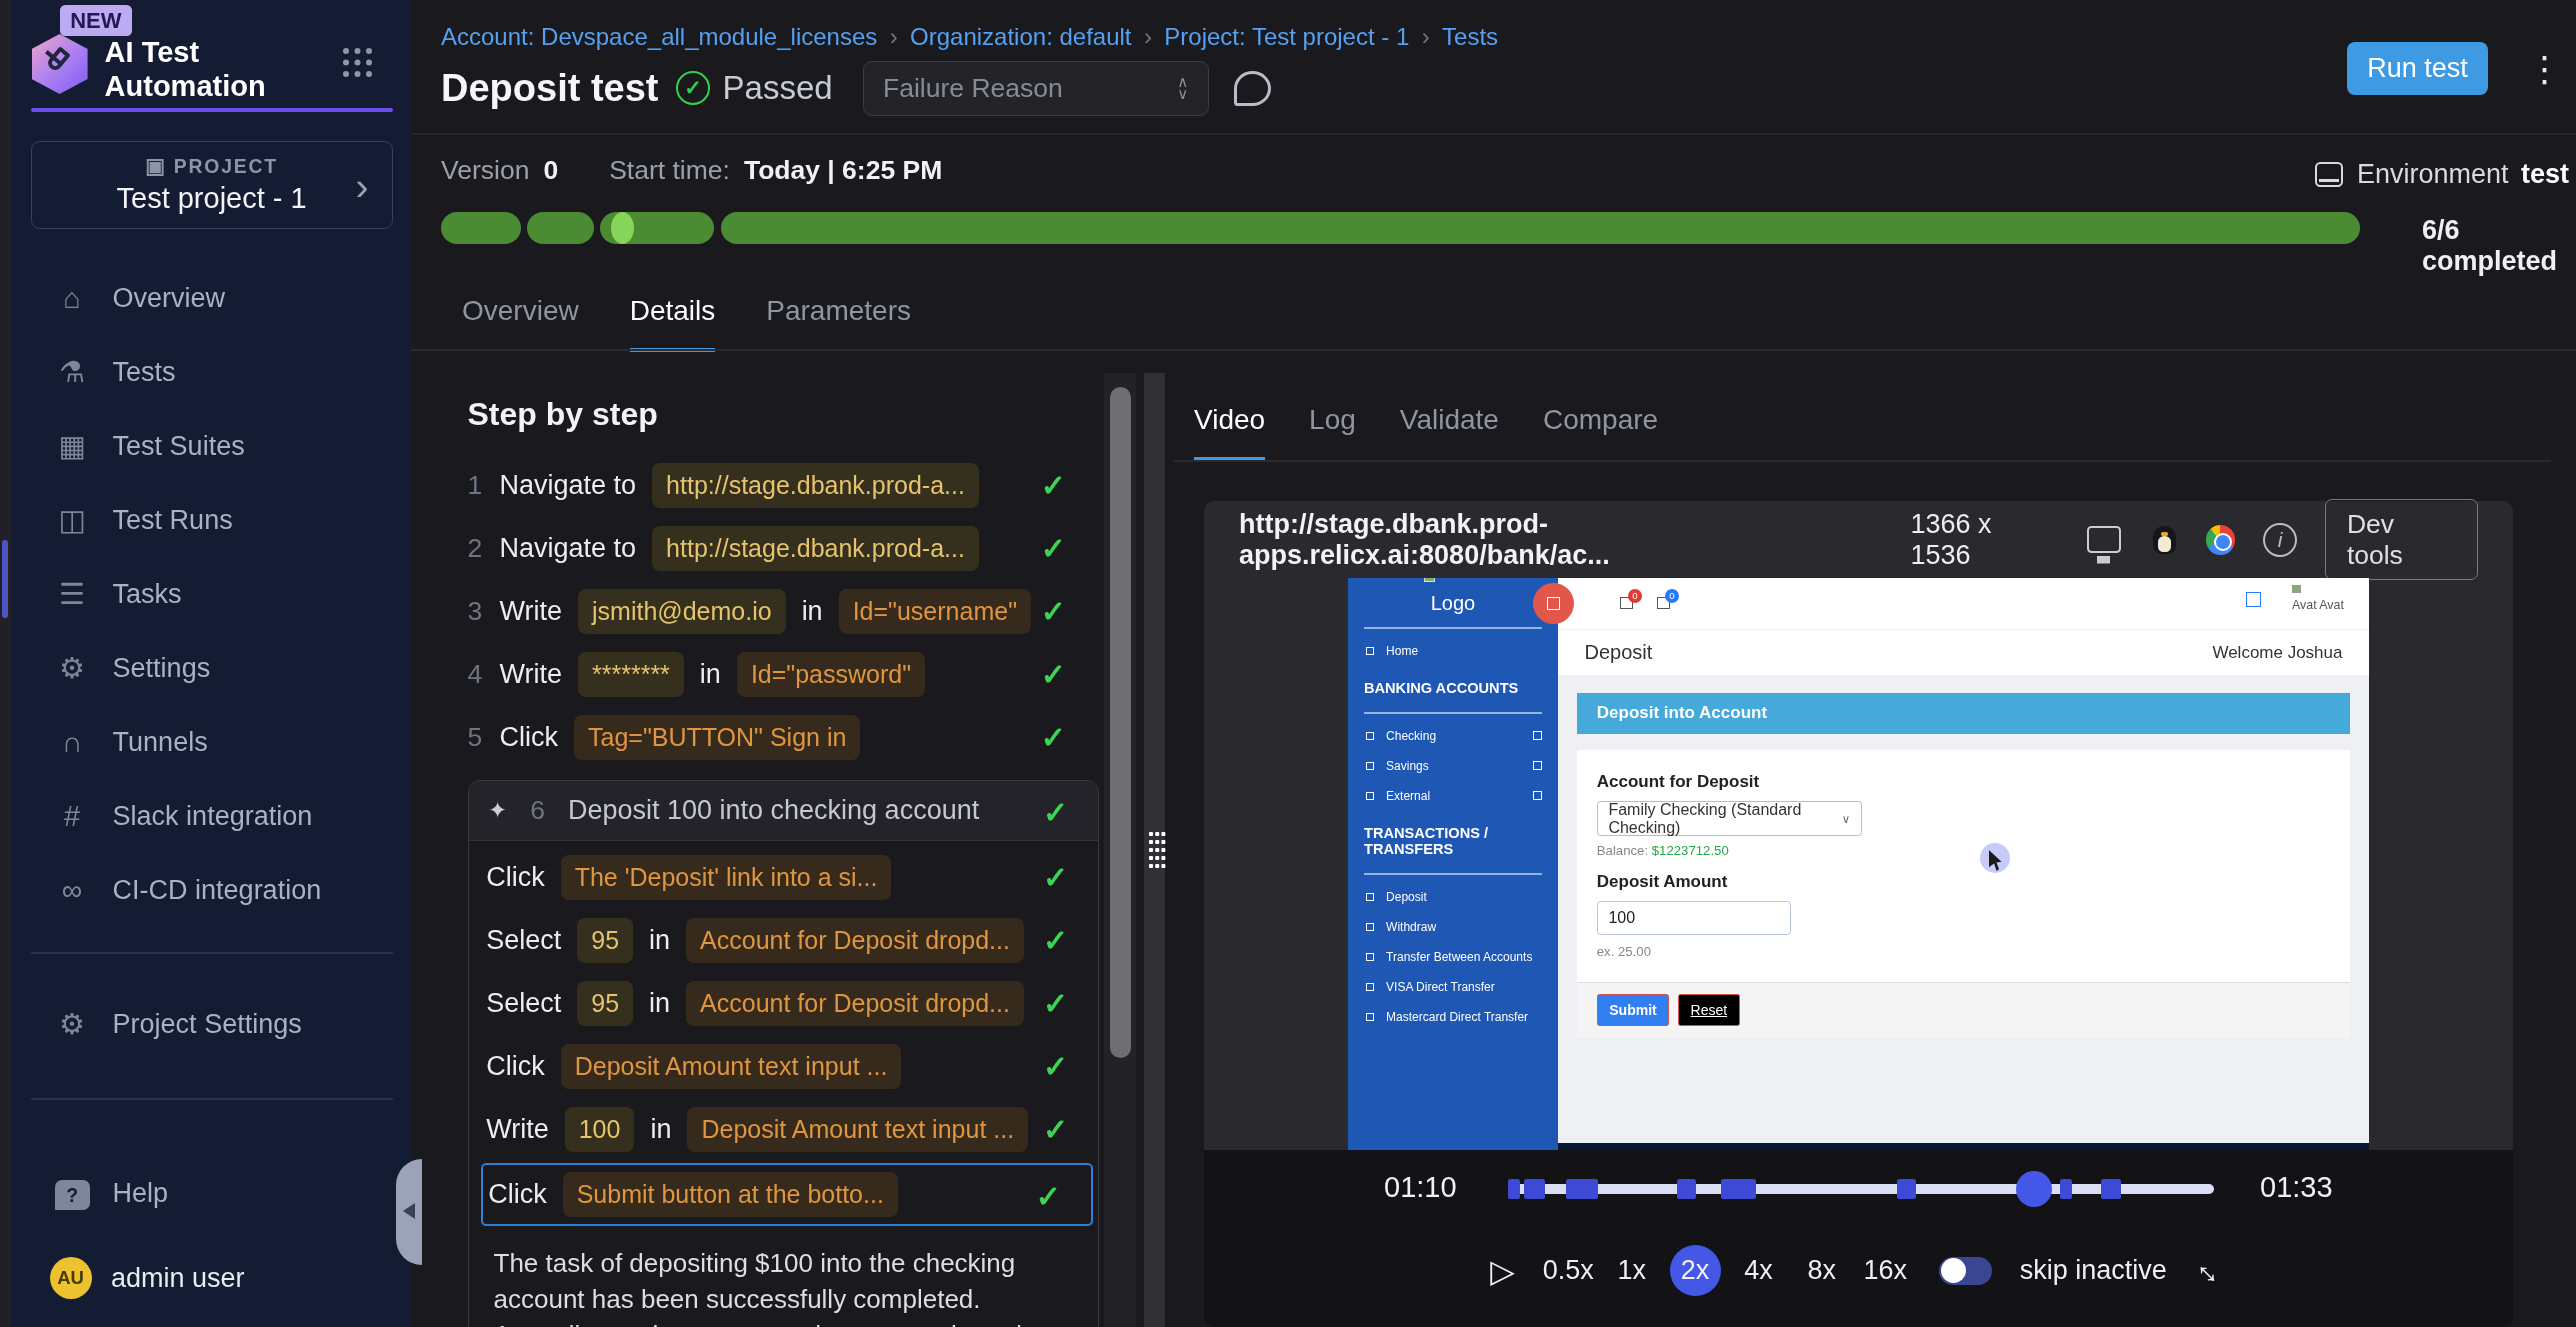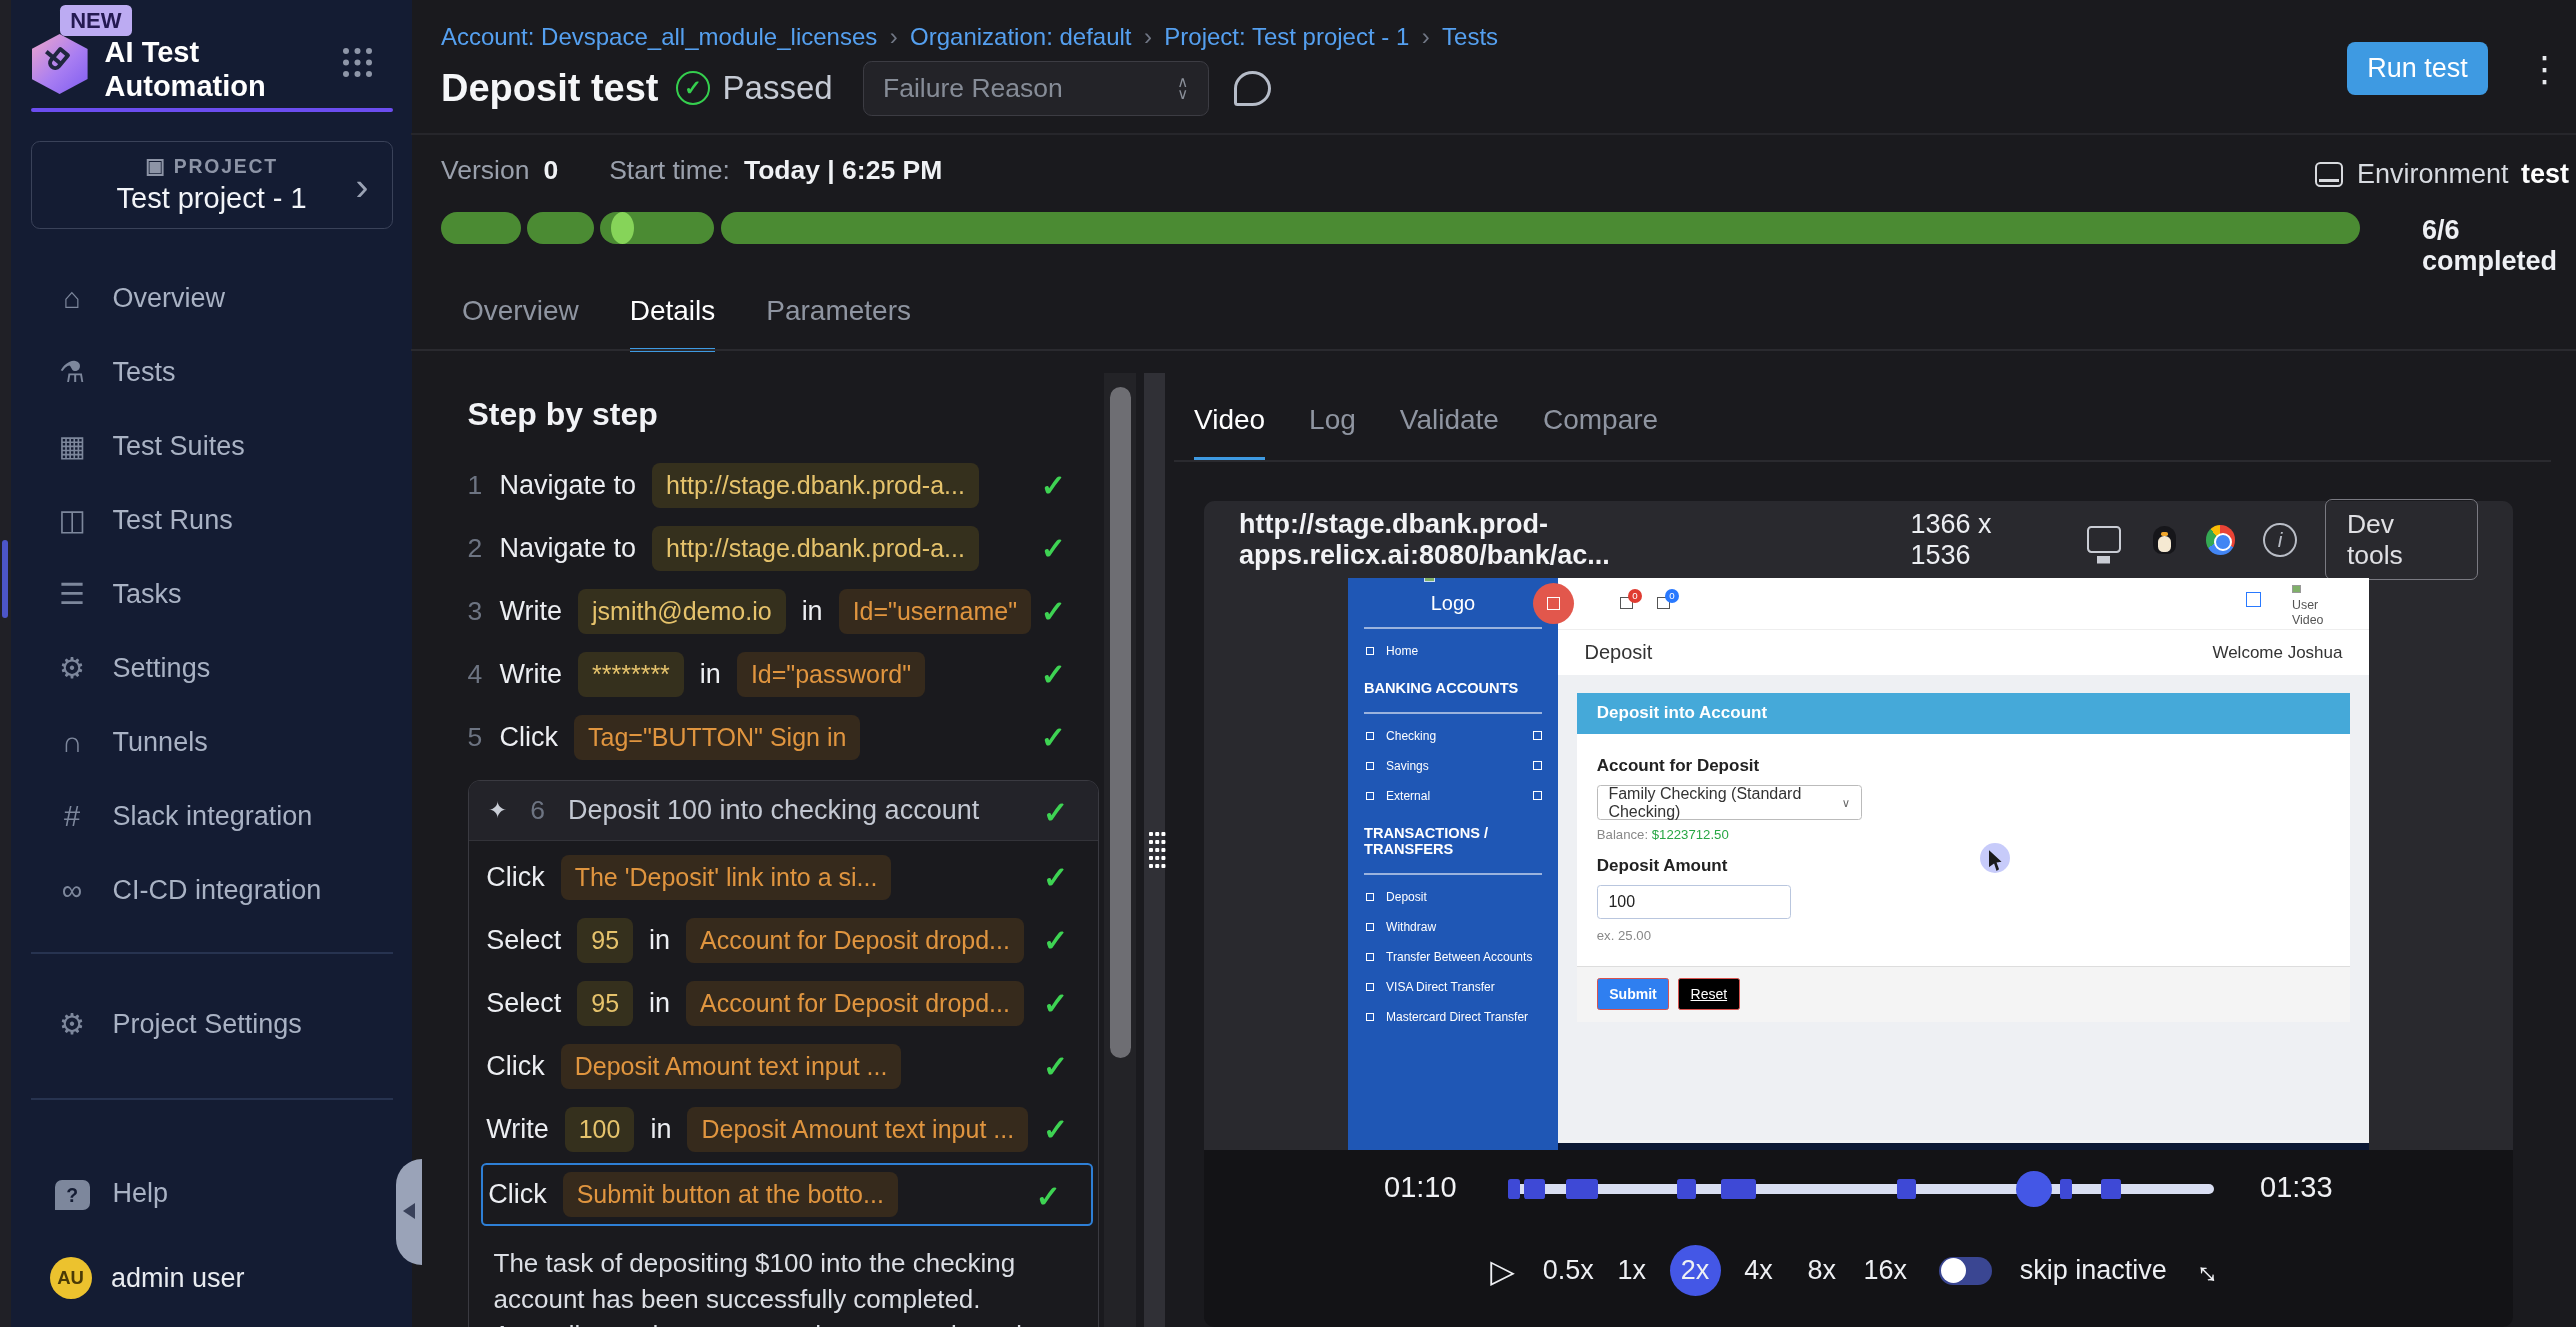--- a/index.html
+++ b/index.html
@@ -157,21 +157,21 @@
   .b-badge { position:absolute; top:-9.7px; left:7px; min-width:14px; height:14px; border-radius:7px; color:#fff;
     font-size:9.7px; display:flex; align-items:center; justify-content:center; padding:0 2.6px; }
   .b-bluesq { position:absolute; right:108px; top:14px; width:15px; height:15px; border:1.8px solid #2979ff; }
   .b-user { position:absolute; right:21px; top:5.3px; width:56px; font-size:12.4px; color:#555; line-height:15px; }
   .b-user .brk { display:inline-block; width:8.8px; height:8px; border:1.8px solid #999; background:#7fb069; margin-bottom:1.8px; }
   .b-head { height:46px; background:#fff; display:flex; align-items:center; padding:0 26.5px; border-top:0.9px solid #eee; }
   .b-title { font-size:20px; color:#333; }
   .b-welcome { margin-left:auto; font-size:17px; color:#333; }
   .b-content { flex:1; padding:17.7px 19.4px; }
   .b-banner { height:41px; background:#45a9d9; color:#fff; font-weight:bold; font-size:17px; display:flex; align-items:center; padding:0 19.4px; }
-  .b-body { background:#fff; padding:8.8px 19.4px 3.5px; }
+  .b-body { background:#fff; padding:8.8px 19.4px 3.5px;margin-top:16px; }
   .b-label { font-size:17px; font-weight:bold; color:#222; margin:14px 0 8.8px; }
   .b-select { width:265px; height:35px; border:0.9px solid #bbb; border-radius:3.5px; display:flex; align-items:center;
     padding:0 10.6px; font-size:16px; color:#333; background:#fff; }
   .b-select .chev { margin-left:auto; font-size:11.5px; color:#666; }
   .b-balance { font-size:13.2px; margin-top:7px; color:#888; }
   .b-balance b { color:#28a745; font-weight:normal; }
   .b-input { width:194px; height:34px; border:0.9px solid #b9c6de; border-radius:3.5px; font-size:16px; padding:0 10.6px;
     display:flex; align-items:center; color:#222; }
   .b-hint { font-size:13.2px; color:#888; margin:8.8px 0 19.4px; }
   .b-footer { background:#f4f4f4; border-top:0.9px solid #ddd; padding:11.5px 19.4px; display:flex; gap:8.8px; }
@@ -496,21 +496,21 @@
       <div class="b-main">
         <div class="b-top">
           <div class="b-reddot"></div>
           <div class="b-ico" style="left:62px;">
             <span class="b-badge" style="background:#e03c31;">0</span>
           </div>
           <div class="b-ico" style="left:99px;">
             <span class="b-badge" style="background:#2979ff;">0</span>
           </div>
           <div class="b-bluesq"></div>
-          <div class="b-user"><span class="brk"></span><br><span>User Video</span></div>
+          <div class="b-user"><span class="brk"></span><br><span>Avat Avat</span></div>
         </div>
         <div class="b-head">
           <span class="b-title">Deposit</span>
           <span class="b-welcome">Welcome Joshua</span>
         </div>
         <div class="b-content">
           <div class="b-banner">Deposit into Account</div>
           <div class="b-body">
             <div class="b-label">Account for Deposit</div>
             <div class="b-select">

